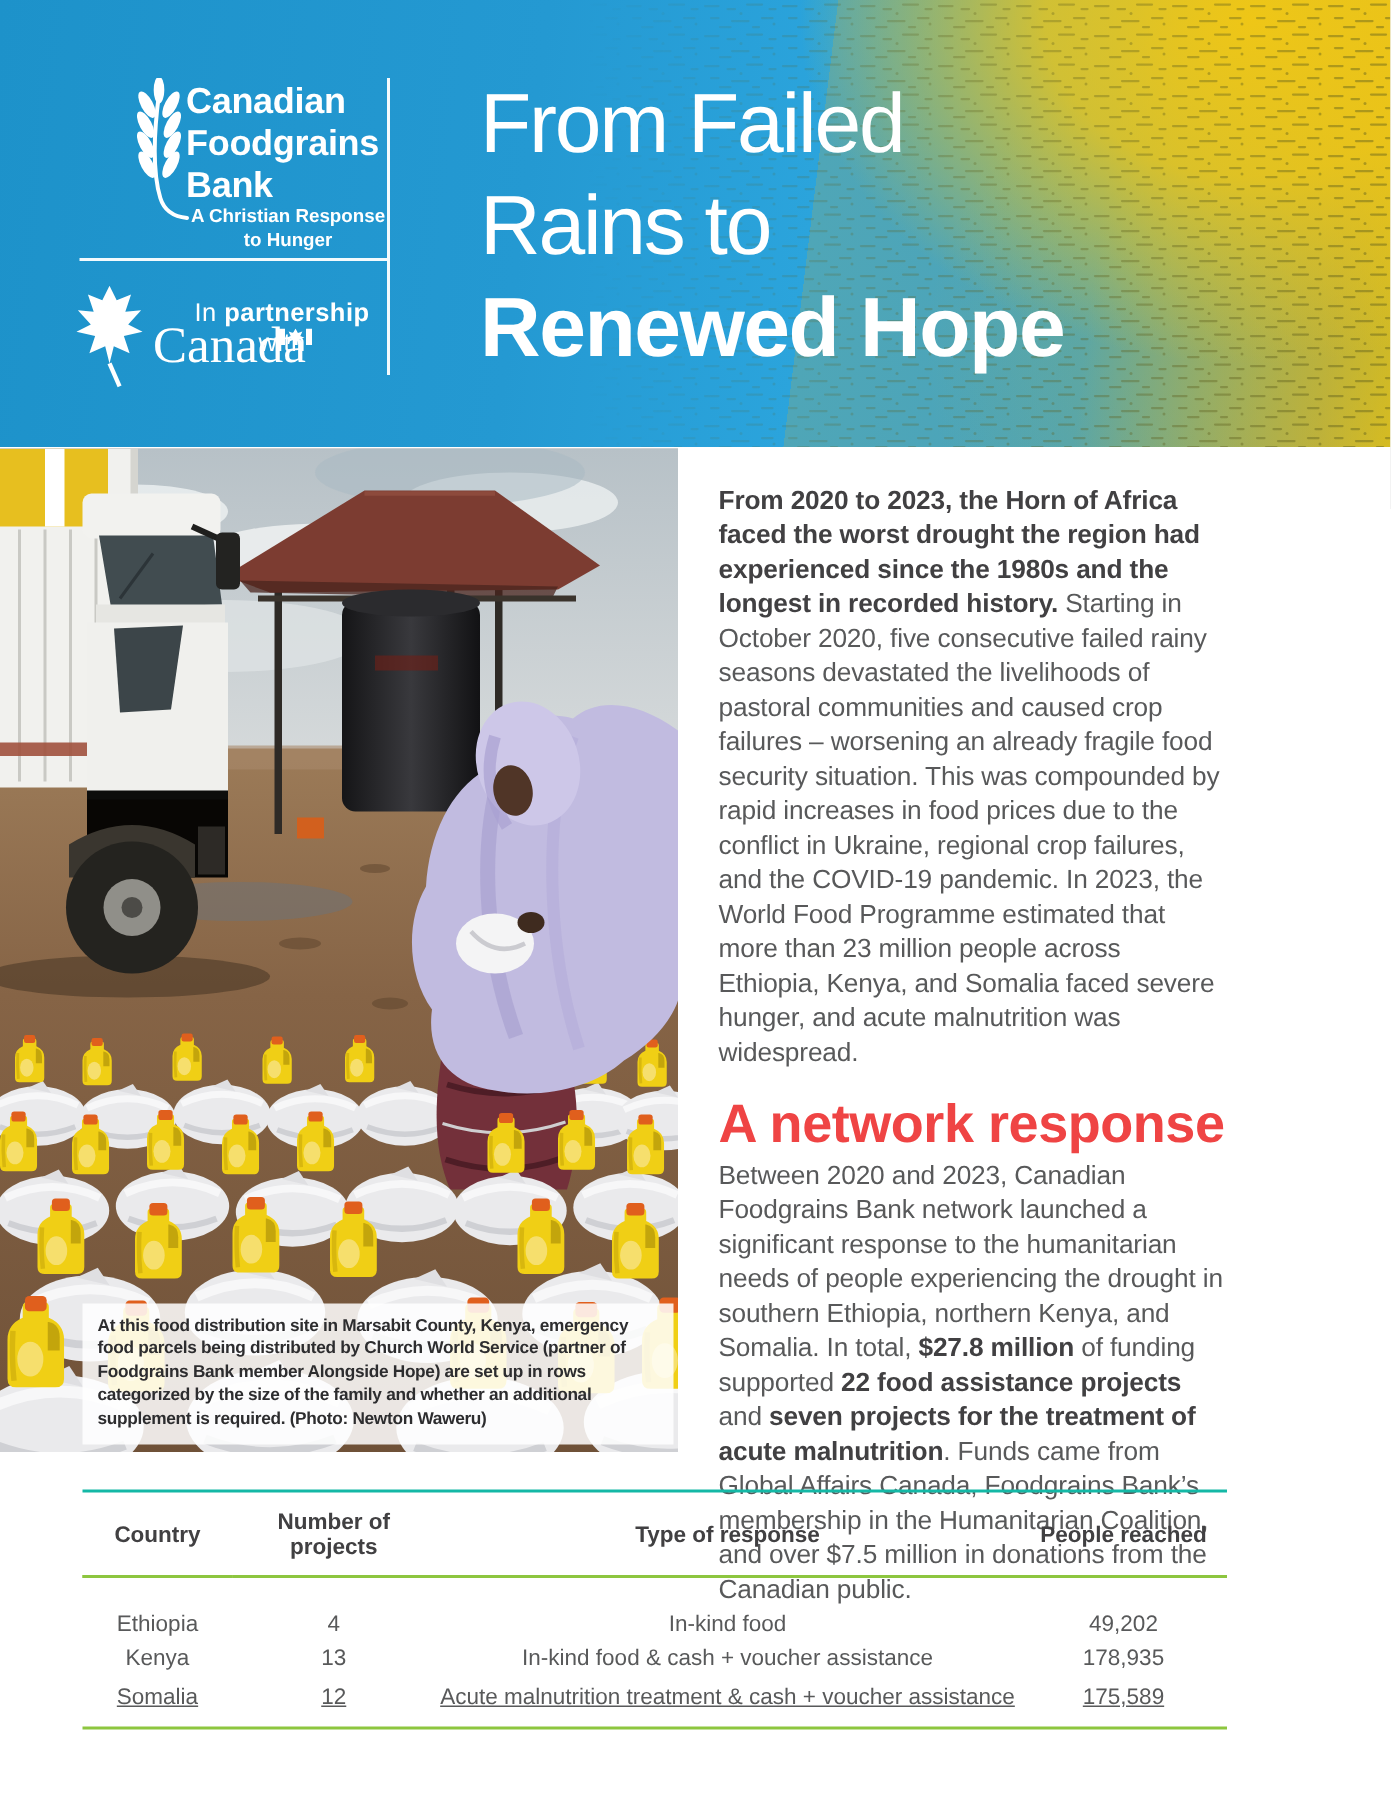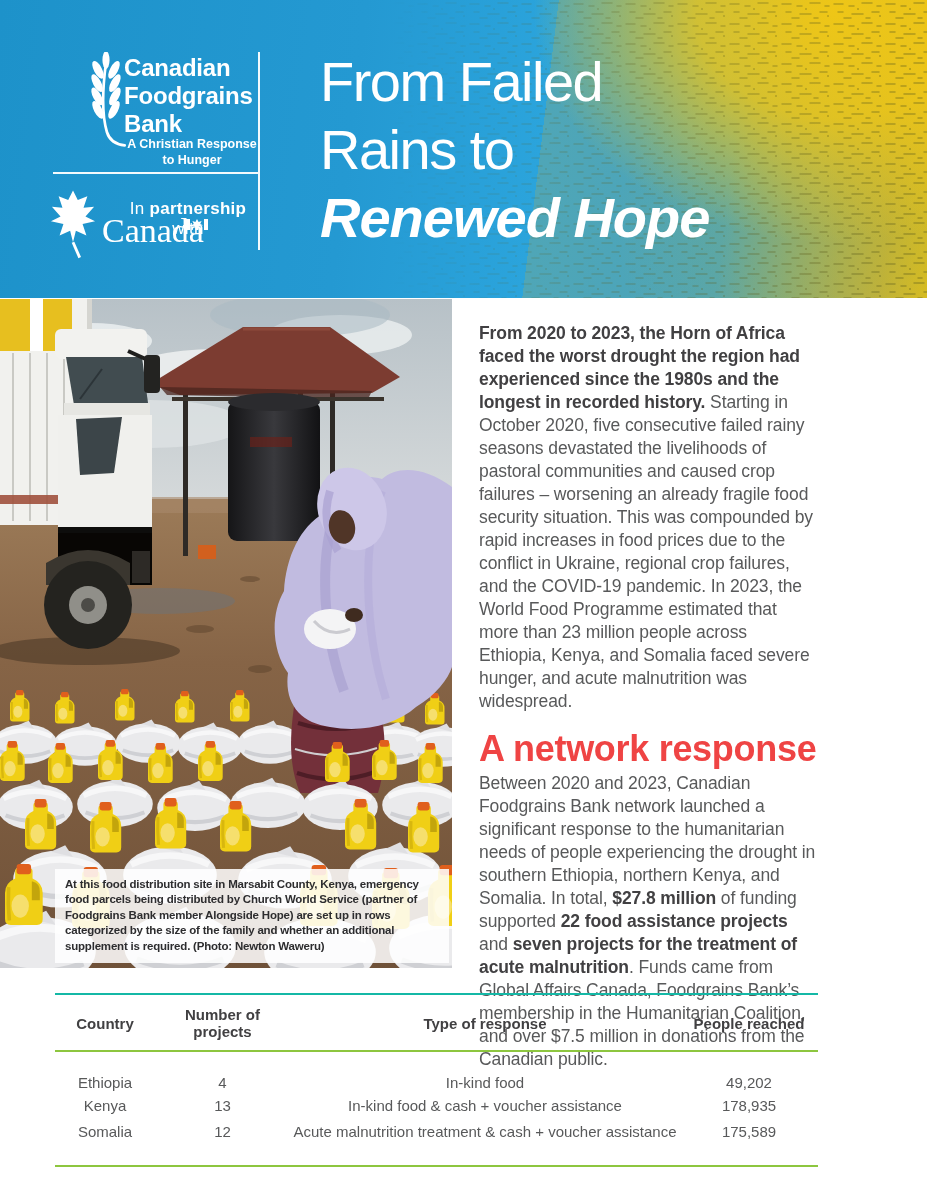--- a/index.html
+++ b/index.html
@@ -23,21 +23,21 @@
   .divider-v{position:absolute;left:258px;top:52px;width:2px;height:198px;background:rgba(255,255,255,.95);}
   .maple{position:absolute;left:50px;top:190px;}
   .partner-line{position:absolute;left:118px;top:199px;width:140px;text-align:center;color:#fff;
                 font-size:17px;letter-spacing:.3px;}
   .partner-line .b{font-weight:700;}
   .canada-wordmark{position:absolute;left:102px;top:214px;color:#fff;
                    font-family:"Liberation Serif","DejaVu Serif",serif;font-size:34px;line-height:34px;}
   .canada-flag{position:absolute;left:186px;top:219px;}
   .hero-title{position:absolute;left:320px;top:48px;color:#ffffff;font-size:56px;line-height:68px;
               font-weight:400;letter-spacing:-1.5px;}
-  .hero-title .t-bold{font-weight:700;letter-spacing:-1px;font-style:italic;}
+  .hero-title .t-bold{font-weight:700;letter-spacing:-1px;}
 
   
   .photo{position:absolute;left:0;top:299px;width:452px;height:669px;overflow:hidden;background:#a3a3a3;}
   .photo svg{position:absolute;inset:0;display:block;}
   .photo-caption{position:absolute;left:55px;bottom:5px;width:374px;background:rgba(255,255,255,.86);
                  padding:8px 10px 9px;font-weight:700;font-size:11.5px;line-height:15.5px;
                  color:#2d2d2f;letter-spacing:-0.2px;}
 
   
   .article{position:absolute;left:479px;top:322px;width:338px;color:#58595a;
@@ -49,21 +49,21 @@
                    margin:0 0 8px 0;letter-spacing:-0.3px;}
 
   
   .stats-table-wrap{position:absolute;left:55px;top:993px;width:763px;
                     border-top:2px solid #14b8a6;border-bottom:2px solid #8dc63f;}
   table.stats{border-collapse:collapse;width:100%;font-size:15px;color:#58595a;}
   table.stats thead tr{border-bottom:2px solid #8dc63f;}
   table.stats th{font-weight:700;color:#414042;text-align:center;padding:11px 0 10px;font-size:15px;}
   table.stats td{text-align:center;padding:3px 0;}
   table.stats tbody tr:first-child td{padding-top:22px;}
-  table.stats tbody tr:last-child td{padding:6px 0 25px;}
+  table.stats tbody tr:last-child td{padding:6px 0 11px;text-decoration:underline;}
 </style>
 </head>
 <body>
 
 <div class="page">
 
   <div class="header">
     <svg class="header-texture" width="927" height="298" viewBox="0 0 927 298" aria-hidden="true">
       <defs>
         <pattern id="scr" width="52" height="20" patternUnits="userSpaceOnUse">

